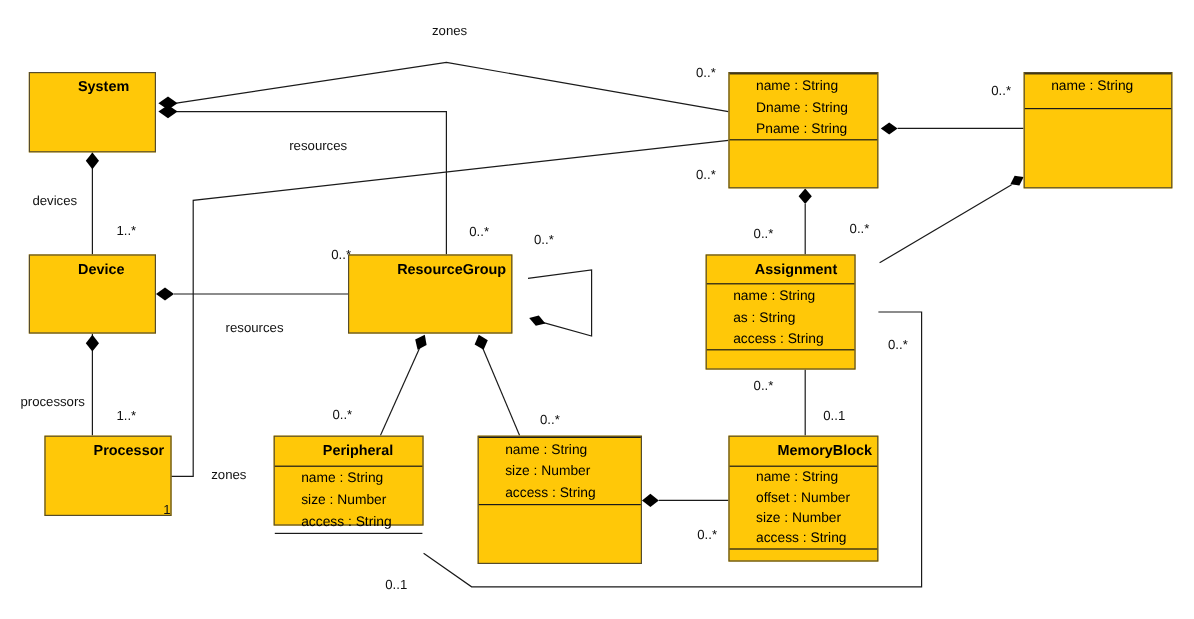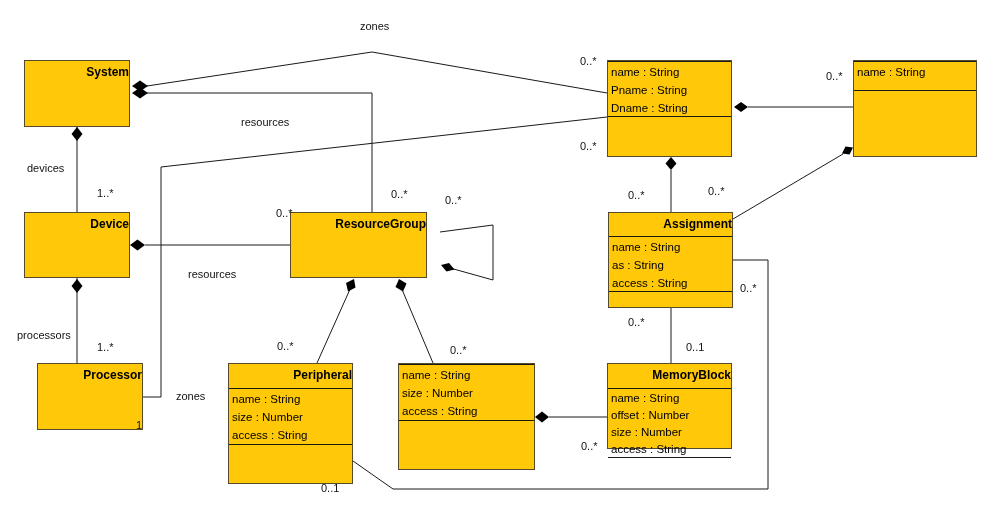--- a/index.html
+++ b/index.html
@@ -15,30 +15,31 @@
     position:absolute;
     background:#FFC808;
     border:1px solid #564c2c;
     box-sizing:border-box;
     display:flex;
     flex-direction:column;
   }
   .ctitle{
     font-weight:bold;
     font-size:12px;
-    text-align:right;
+    text-align:left;
     color:#000;
     padding-top:4px;
     box-sizing:border-box;
     flex:0 0 auto;
+    margin-left:40px;
   }
   .cattrs{
     border-top:1px solid #1a1a1a;
     box-sizing:border-box;
-    padding:1px 0 0 3px;
+    padding:1px 0 0 22px;
     font-size:11.5px;
     line-height:18px;
     color:#000;
     flex:0 0 auto;
     overflow:hidden;
   }
   .cattrs.tight{line-height:17px;}
   .cops{
     border-top:1px solid #1a1a1a;
     flex:1 1 auto;
@@ -116,63 +117,63 @@
     <div class="ctitle">Processor</div>
   </div>
 
   <div class="cbox" style="left:290px;top:212px;width:137px;height:66px">
     <div class="ctitle">ResourceGroup</div>
   </div>
 
   <div class="cbox" style="left:607px;top:60px;width:125px;height:97px">
     <div class="cattrs" style="height:55px">
       <div>name : String</div>
+      <div>Dname : String</div>
       <div>Pname : String</div>
-      <div>Dname : String</div>
     </div>
     <div class="cops"></div>
   </div>
 
   <div class="cbox" style="left:853px;top:60px;width:124px;height:97px">
     <div class="cattrs" style="height:29px">
       <div>name : String</div>
     </div>
     <div class="cops"></div>
   </div>
 
-  <div class="cbox" style="left:608px;top:212px;width:125px;height:96px">
+  <div class="cbox" style="left:588px;top:212px;width:125px;height:96px">
     <div class="ctitle" style="height:23px">Assignment</div>
     <div class="cattrs" style="height:55px">
       <div>name : String</div>
       <div>as : String</div>
       <div>access : String</div>
     </div>
     <div class="cops"></div>
   </div>
 
-  <div class="cbox" style="left:228px;top:363px;width:125px;height:121px">
+  <div class="cbox" style="left:228px;top:363px;width:125px;height:75px">
     <div class="ctitle" style="height:24px">Peripheral</div>
     <div class="cattrs" style="height:56px">
       <div>name : String</div>
       <div>size : Number</div>
       <div>access : String</div>
     </div>
     <div class="cops"></div>
   </div>
 
   <div class="cbox" style="left:398px;top:363px;width:137px;height:107px">
     <div class="cattrs" style="height:56px">
       <div>name : String</div>
       <div>size : Number</div>
       <div>access : String</div>
     </div>
     <div class="cops"></div>
   </div>
 
-  <div class="cbox" style="left:607px;top:363px;width:125px;height:86px">
+  <div class="cbox" style="left:607px;top:363px;width:125px;height:105px">
     <div class="ctitle" style="height:24px">MemoryBlock</div>
     <div class="cattrs tight" style="height:69px">
       <div>name : String</div>
       <div>offset : Number</div>
       <div>size : Number</div>
       <div>access : String</div>
     </div>
     <div class="cops"></div>
   </div>
 

